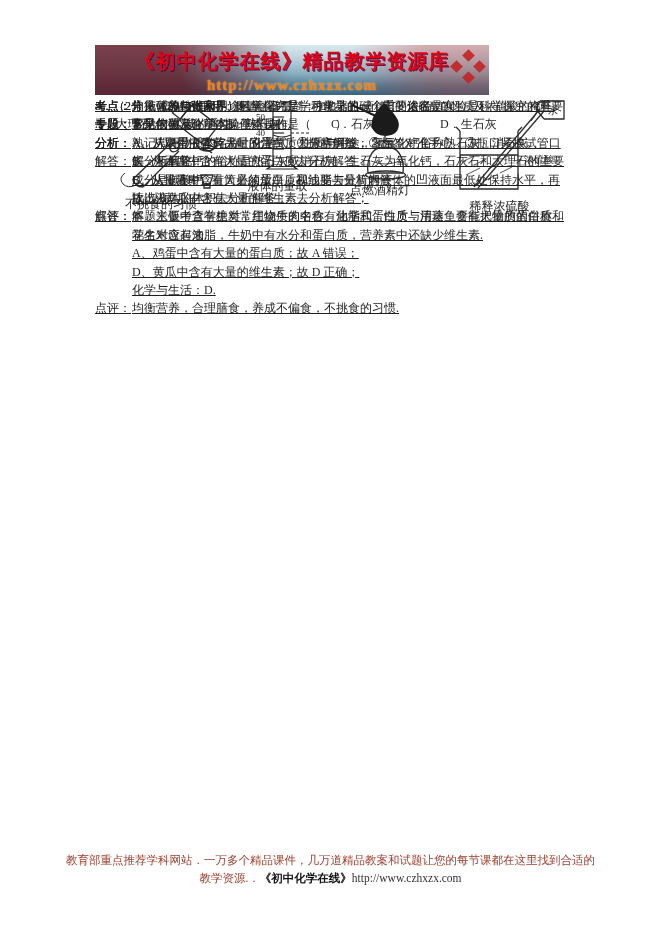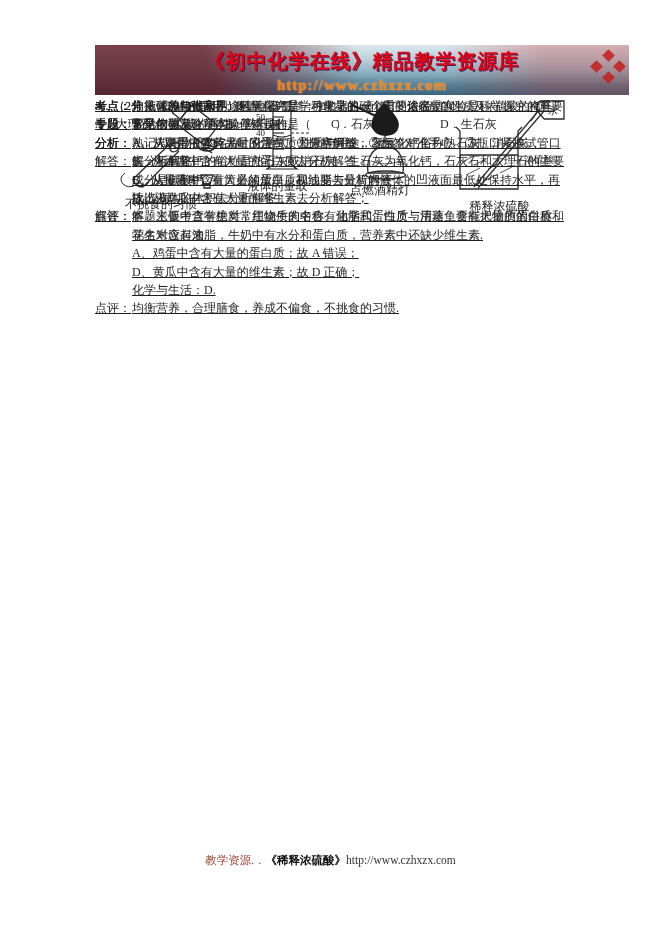--- a/index.html
+++ b/index.html
@@ -5,21 +5,21 @@
   html,body{margin:0;padding:0;}
   body{
     width:661px;height:935px;background:#ffffff;
     font-family:"Liberation Serif","DejaVu Serif",serif;
     color:#1f1f1f;
   }
   .page{position:relative;width:661px;height:935px;background:#fff;overflow:hidden;}
 
   
   .banner{
-    position:absolute;left:95px;top:45px;width:534px;height:50px;overflow:hidden;
+    position:absolute;left:95px;top:45px;width:394px;height:50px;overflow:hidden;
     background:
       radial-gradient(circle at 7% 88%, rgba(96,22,34,.8) 0 16%, transparent 46%),
       radial-gradient(circle at 93% 18%, rgba(190,40,40,.30) 0 10%, transparent 30%),
       linear-gradient(180deg,#dde9ee 0%,#b3cdd8 32%,#87aebf 58%,#567f94 80%,#3a657d 100%);
   }
   .banner-title{
     position:absolute;left:0;right:0;top:3px;text-align:center;
     font-weight:bold;font-size:20px;letter-spacing:1px;color:#e60012;
     text-shadow:1px 1px 0 rgba(55,8,70,.85);
   }
@@ -273,18 +273,19 @@
         <div class="fbody">
           <div>A、从取用液体药品时应注意：①瓶塞倒放，②标签对准手心，③瓶口紧挨试管口去分析解答；</div>
           <div>B、从量液时，量筒必须放平，视线要与量筒内液体的凹液面最低处保持水平，再读出液体的体积去分析解答；</div>
         </div>
       </div>
     </div>
 
   </div>
 
   <div class="footer">
+    <div class="f-brown">教育部重点推荐学科网站．一万多个精品课件，几万道精品教案和试题让您的每节课都在这里找到合适的</div>
     <div>
-      <span class="f-brown">教学资源.．</span><span class="f-site">《稀释浓硫酸》</span><span class="f-url">http://www.czhxzx.com</span>
+      <span class="f-brown">教学资源.．</span><span class="f-site">《初中化学在线》</span><span class="f-url">http://www.czhxzx.com</span>
     </div>
   </div>
 
 </div>
 
 </body></html>

